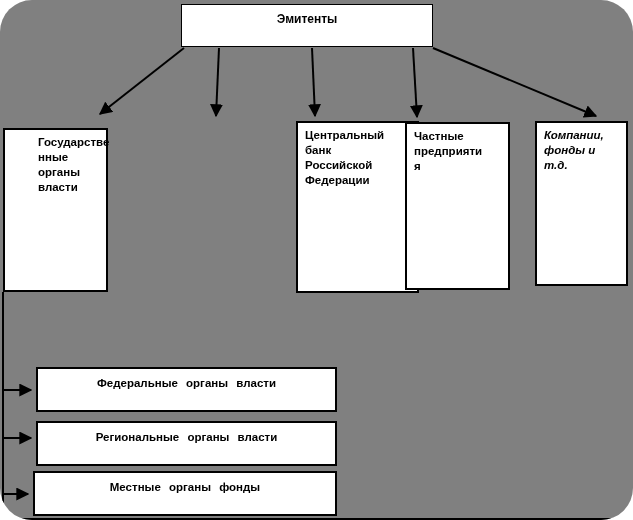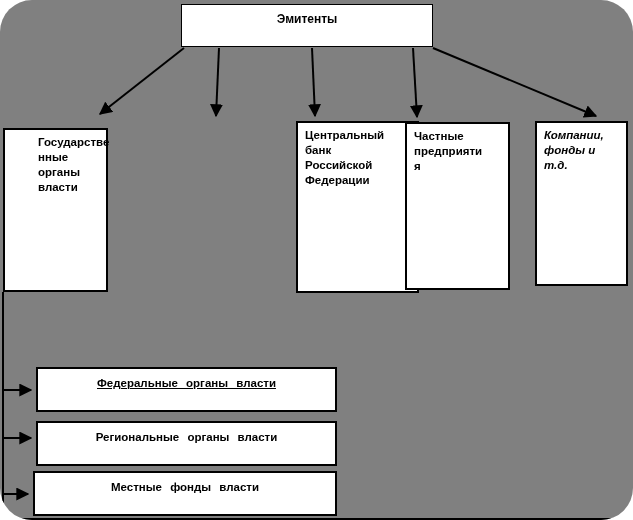--- a/index.html
+++ b/index.html
@@ -38,21 +38,21 @@
   .issuer-3 { left: 260px; top: 121px; width: 123px; height: 172px; margin-left: 36px; }
   .issuer-4 { left: 405px; top: 122px; width: 105px; height: 168px; }
   .issuer-5 { left: 535px; top: 121px; width: 93px;  height: 165px; font-style: italic; }
   .level-box {
     left: 36px; width: 301px; height: 45px;
     text-align: center;
     font-size: 11.5px;
     padding-top: 8px;
     word-spacing: 5px;
   }
-  .level-1 { top: 367px; text-decoration: underline; }
+  .level-1 { top: 367px; }
   .level-2 { top: 421px; }
   .level-3 { top: 471px; left: 33px; width: 304px; }
   .arrows-layer {
     position: absolute;
     left: 0; top: 0;
     width: 633px; height: 520px;
   }
   .bottom-edge {
     position: absolute;
     left: 0; top: 518px;
@@ -94,16 +94,16 @@
 Федерации</div>
   <div class="box issuer-box issuer-4">Частные
 предприяти
 я</div>
   <div class="box issuer-box issuer-5">Компании,
 фонды и
 т.д.</div>
 
   <div class="box level-box level-1">Федеральные органы власти</div>
   <div class="box level-box level-2">Региональные органы власти</div>
-  <div class="box level-box level-3">Местные фонды власти</div>
+  <div class="box level-box level-3">Местные органы фонды</div>
 
   <div class="bottom-edge"></div>
 </div>
 
 </body></html>

